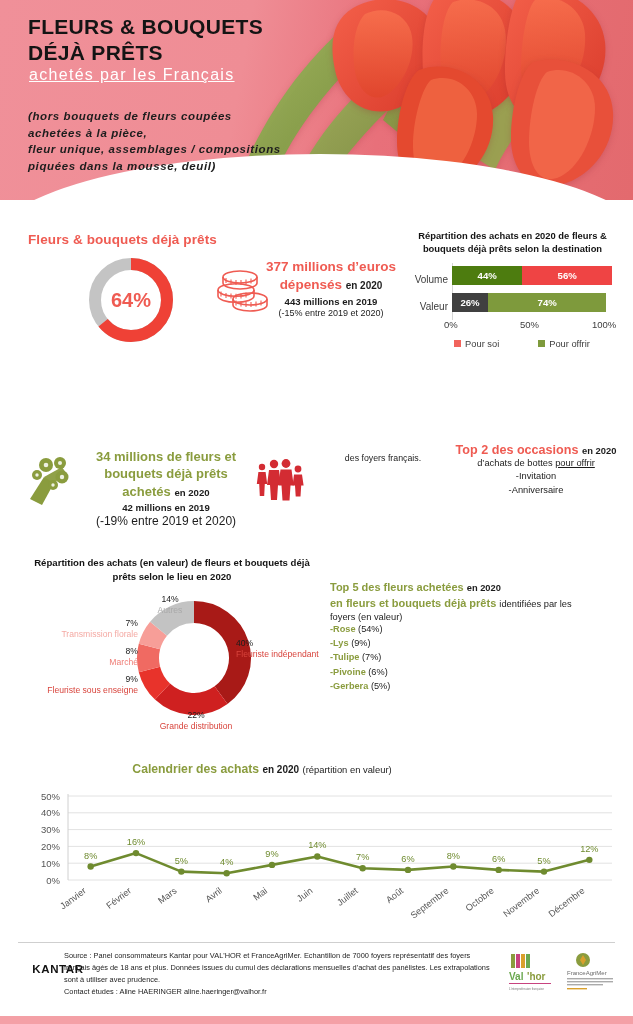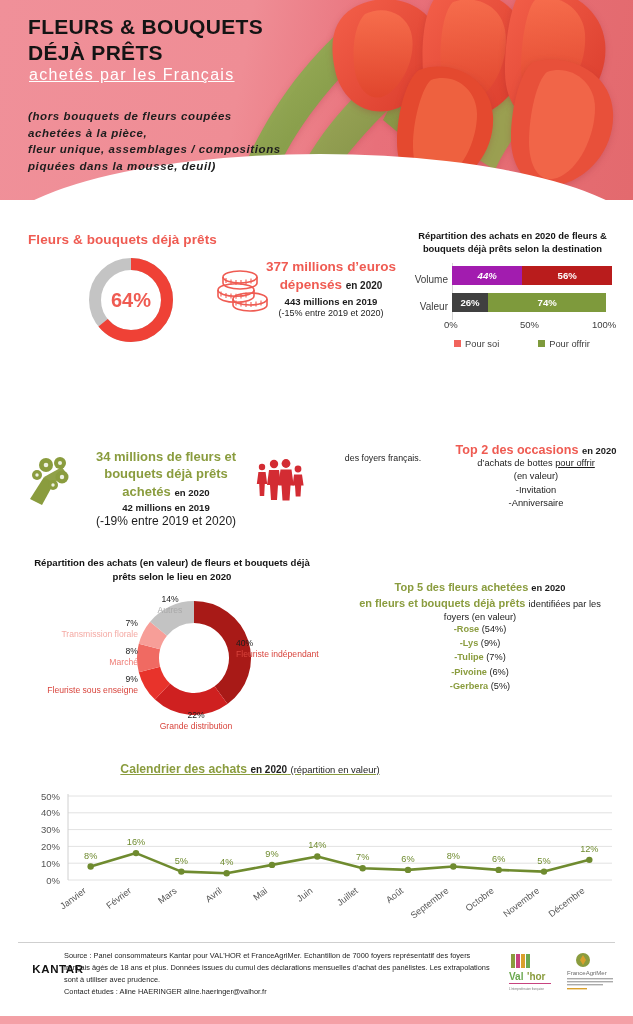--- a/index.html
+++ b/index.html
@@ -115,32 +115,32 @@
   .donut-title{
     position:absolute; left:22px; top:556px; width:300px; text-align:center;
     font-size:9.6px; font-weight:bold; color:#141414; line-height:1.42;
   }
   .donut-wrap{ position:absolute; left:130px; top:594px; width:128px; height:128px; }
   .dlabel{ position:absolute; font-size:8.6px; line-height:1.3; }
   .dlabel .pc{ color:#1c1c1c; display:block; }
   .dlabel .nm{ display:block; font-weight:normal; }
 
   
-  .top5{ position:absolute; left:330px; top:580px; width:300px; text-align:center; }
+  .top5{ position:absolute; left:330px; top:580px; width:300px; text-align:left; }
   .top5 .hd{ font-size:11px; font-weight:bold; color:#8a9c3e; line-height:1.45; }
   .top5 .hd .blk{ color:#1c1c1c; font-size:9.3px; font-weight:bold; }
   .top5 .hd .nrm{ color:#1c1c1c; font-size:9.3px; font-weight:normal; }
   .top5 .sub{ font-size:9.3px; color:#1c1c1c; }
   .top5 li{ list-style:none; font-size:9.2px; color:#1c1c1c; line-height:1.55; }
   .top5 li b{ color:#8a9c3e; font-weight:bold; }
 
   
   .lc-title{
-    position:absolute; left:0; top:762px; width:500px; text-align:center;
-    font-size:12.2px; font-weight:bold; color:#8a9c3e;text-decoration:underline;
+    position:absolute; left:12px; top:762px; width:500px; text-align:center;
+    font-size:12.2px; font-weight:bold; color:#8a9c3e;
   }
   .lc-title .blk{ color:#1c1c1c; font-size:10px; }
   .lc-title .nrm{ color:#1c1c1c; font-size:9.4px; font-weight:normal; }
   .linechart{ position:absolute; left:12px; top:782px; width:610px; height:155px; }
 
   
   .foot-rule{ position:absolute; left:18px; top:942px; width:597px; height:1px; background:#cfcfcf; }
   .kantar{
     position:absolute; left:12px; top:963px; width:92px; text-align:center;
     font-size:11.5px; font-weight:bold; color:#111; letter-spacing:.6px;
@@ -252,22 +252,22 @@
   </div>
 
   <div class="bar-box">
     <div class="bar-title">Répartition des achats en 2020 de fleurs &amp; bouquets déjà prêts selon la destination</div>
     <div class="bar-rows">
       <div class="axis-line"></div>
 
       <div class="bar-row">
         <div class="bar-lbl">Volume</div>
         <div class="bar-track">
-          <div class="seg" id="seg-v-soi" style="width: 70.4px; background: #a21caf; font-style: italic;">44%</div>
-          <div class="seg" id="seg-v-off" style="width: 89.6px; background: #b91c1c;">56%</div>
+          <div class="seg" id="seg-v-soi" style="width: 70.4px; background: #4d7c0f;">44%</div>
+          <div class="seg" id="seg-v-off" style="width: 89.6px; background: #ef4444;">56%</div>
         </div>
       </div>
 
       <div class="bar-row">
         <div class="bar-lbl">Valeur</div>
         <div class="bar-track">
           <div class="seg" id="seg-val-soi" style="width: 36px; background: #404040;">26%</div>
           <div class="seg" id="seg-val-off" style="width: 118.4px; background: rgb(126, 154, 60);">74%</div>
         </div>
       </div>
@@ -341,21 +341,20 @@
   </div>
 
   <div class="stat-c">
     <div class="big">
       <span>Top 2 des occasions</span>
       <span class="yr">en 2020</span>
     </div>
     <div class="l">
       <span>d’achats de bottes </span><u>pour offrir</u>
     </div>
-    <div class="l">(en valeur)</div>
     <div class="l">-Invitation</div>
     <div class="l">-Anniversaire</div>
   </div>
 
   <div class="donut-title">Répartition des achats (en valeur) de fleurs et bouquets déjà prêts selon le lieu en 2020</div>
   <div class="donut-wrap">
     <svg id="donutsvg" width="128" height="128" viewBox="0 0 128 128" xmlns="http://www.w3.org/2000/svg">
         <path d="M 64 18 A 46 46 0 0 1 91.03812160545377 101.21478174124758" fill="none" stroke="#a81a17" stroke-width="22"></path>
         <path d="M 91.03812160545377 101.21478174124758 A 46 46 0 0 1 32.510833127280335 97.53255686138493" fill="none" stroke="#cf2020" stroke-width="22"></path>
         <path d="M 32.510833127280335 97.53255686138493 A 46 46 0 0 1 19.44517458808297 75.43973480958333" fill="none" stroke="#e8332b" stroke-width="22"></path>

